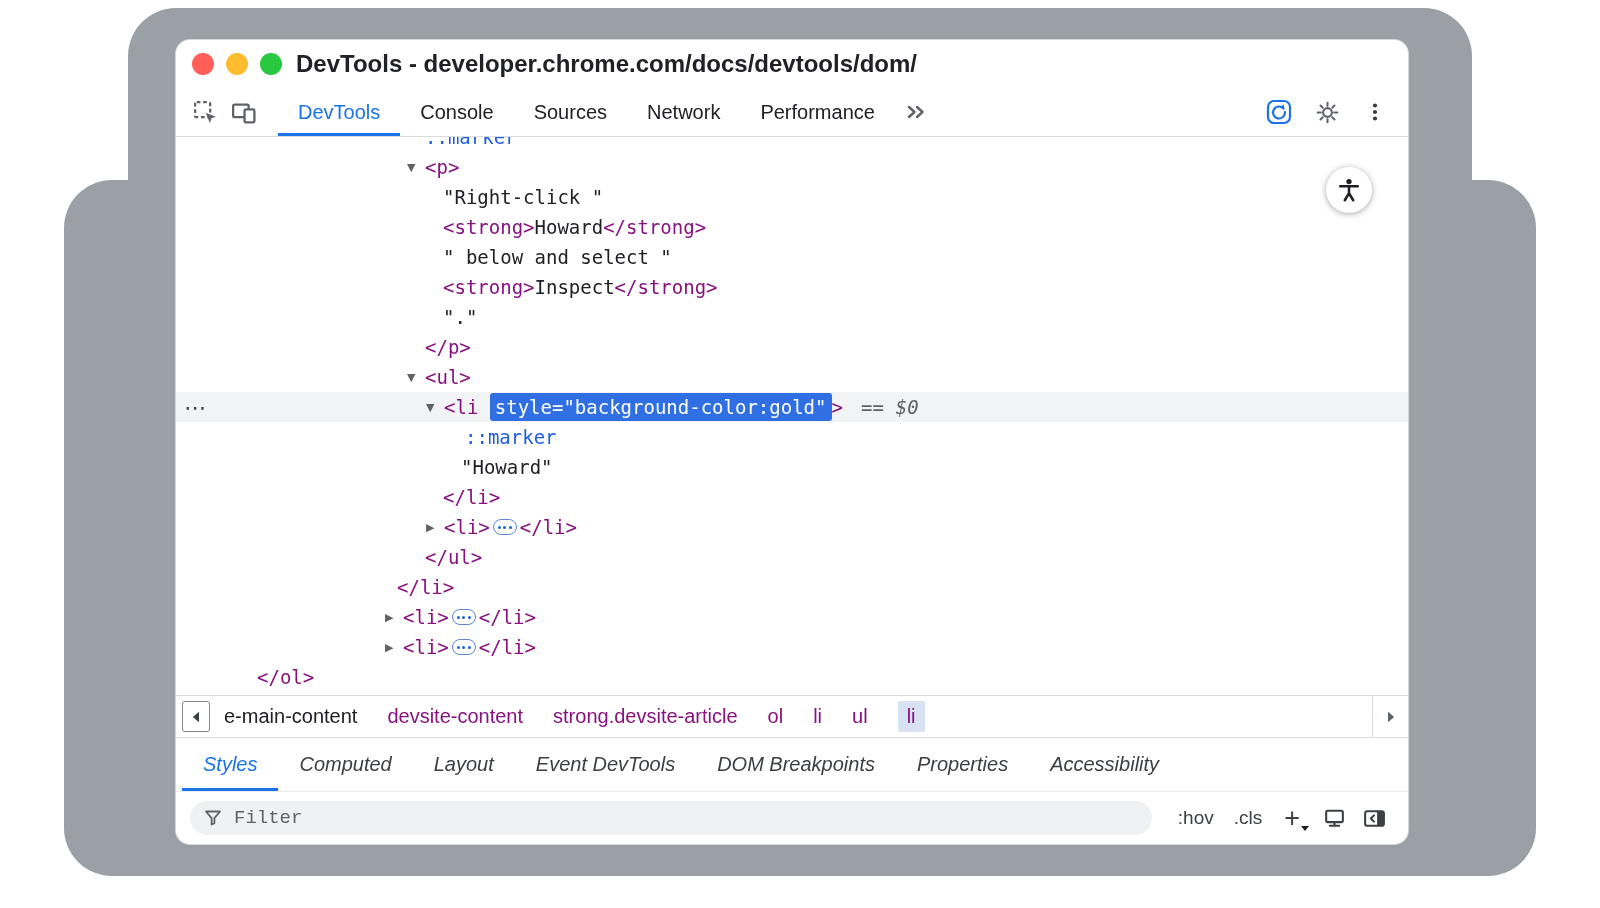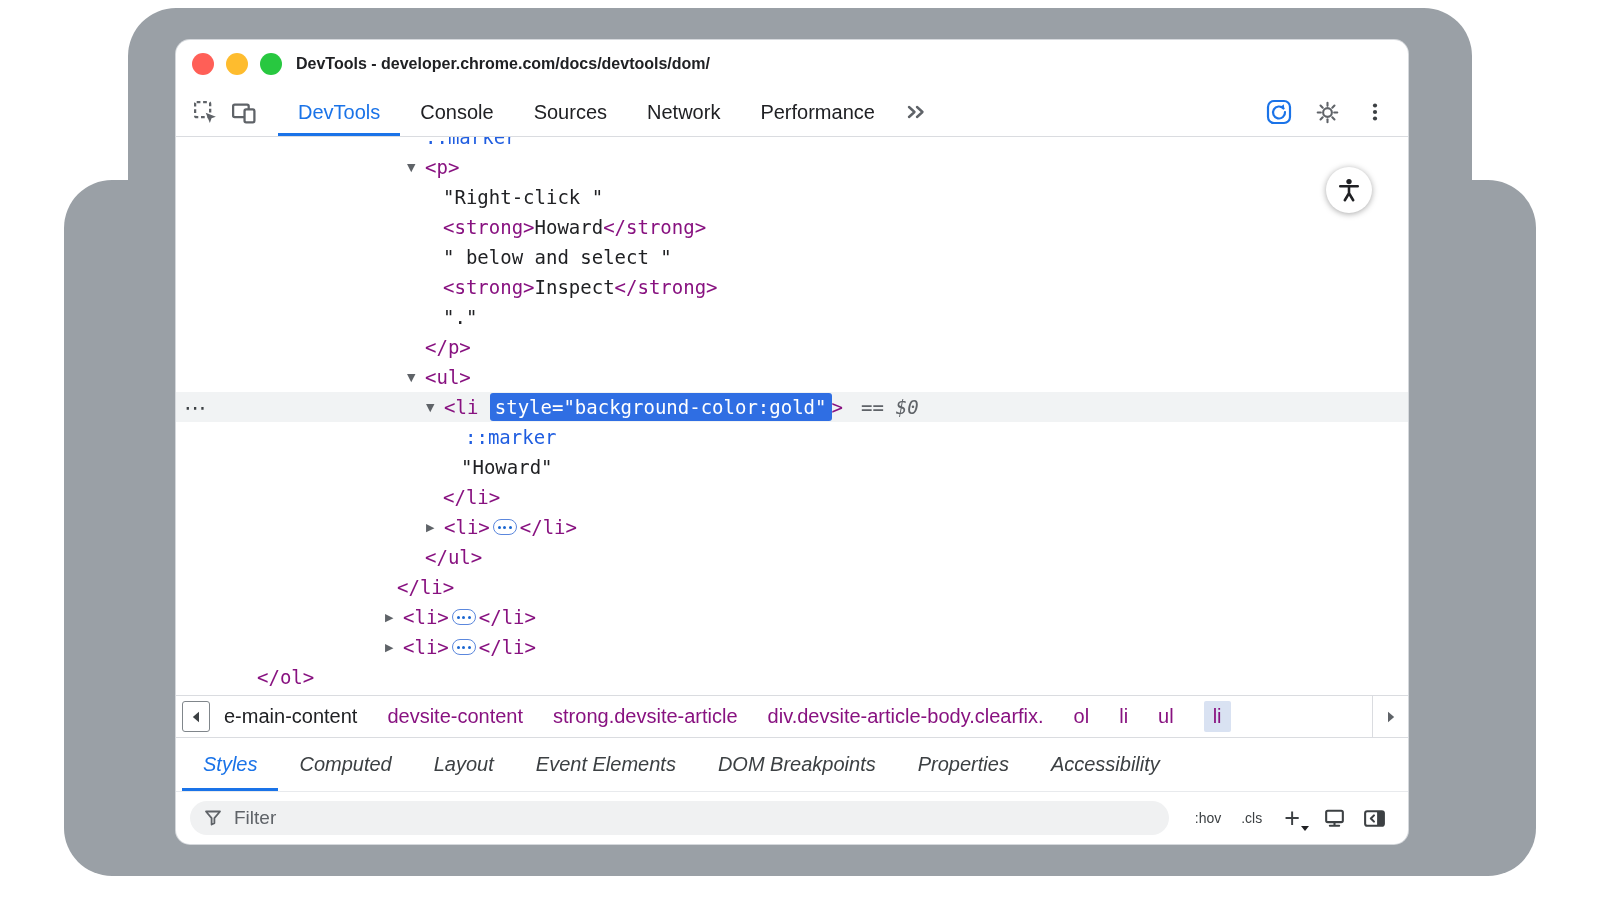--- a/index.html
+++ b/index.html
@@ -12,21 +12,21 @@
 
   
   .window { position: absolute; left: 176px; top: 40px; width: 1232px; height: 804px; background: #fff;
             border-radius: 14px; box-shadow: 0 0 0 1px #d5d8dc; overflow: hidden; display: flex; flex-direction: column; }
 
   
   .titlebar { height: 48px; flex: 0 0 48px; display: flex; align-items: center; padding: 0 16px; }
   .lights { display: flex; gap: 12px; }
   .lt { width: 22px; height: 22px; border-radius: 50%; }
   .lt.red { background: #ff5f57; } .lt.yel { background: #febc2e; } .lt.grn { background: #28c840; }
-  .wtitle { margin-left: 14px; font-size: 16px; font-weight: bold; color: #202124; }
+  .wtitle { margin-left: 14px; font-size: 24px; font-weight: bold; color: #202124; }
 
   
   .toolbar { height: 49px; flex: 0 0 49px; display: flex; align-items: stretch; border-bottom: 1px solid #dadce0; padding: 0 10px; }
   .tbicon { display: flex; align-items: center; justify-content: center; width: 38px; cursor: pointer; }
   .tabs { display: flex; align-items: stretch; margin-left: 16px; }
   .tab { display: flex; align-items: center; padding: 0 20px; font-size: 20px; color: #202124; cursor: pointer; }
   .tab.active { color: #1a73e8; box-shadow: inset 0 -3px 0 #1a73e8; }
   .chev { width: 42px; }
   .tb-right { margin-left: auto; display: flex; align-items: center; gap: 10px; padding-right: 4px; }
 
@@ -66,23 +66,23 @@
   .stabs { height: 55px; flex: 0 0 55px; border-top: 1px solid #dadce0; border-bottom: 1px solid #e8eaed;
            display: flex; align-items: stretch; padding: 0 6px; font-style: italic; }
   .stab { display: flex; align-items: center; padding: 0 21px; font-size: 20px; color: #3c4043; cursor: pointer; }
   .stab.active { color: #1a73e8; box-shadow: inset 0 -3px 0 #1a73e8; }
 
   
   .frow { height: 52px; flex: 0 0 52px; display: flex; align-items: center; padding: 0 14px; }
   .fwrap { flex: 1; position: relative; margin-right: 16px; }
   .fwrap svg { position: absolute; left: 13px; top: 50%; transform: translateY(-50%); }
   .fwrap input { width: 100%; height: 34px; border: none; outline: none; background: #f0f1f2; border-radius: 17px;
-                 padding: 0 14px 0 44px; font-family: Liberation Sans, sans-serif; font-size: 19px; color: #202124; }
+                 padding: 0 14px 0 44px; font-family: Liberation Mono, monospace; font-size: 19px; color: #202124; }
   .fwrap input::placeholder { color: #5f6368; }
-  .ftext { font-size: 14px; color: #3c4043; margin: 0 10px; cursor: pointer; }
+  .ftext { font-size: 19px; color: #3c4043; margin: 0 10px; cursor: pointer; }
   .plus { position: relative; font-size: 27px; color: #3c4043; margin: 0 14px 0 12px; line-height: 1; cursor: pointer; }
   .plus .caret { position: absolute; right: -9px; bottom: 1px; width: 0; height: 0;
                  border-left: 4px solid transparent; border-right: 4px solid transparent; border-top: 5px solid #202124; }
   .ficon { display: flex; align-items: center; justify-content: center; width: 40px; cursor: pointer; }
 </style>
 </head>
 <body>
 
 <div class="stage">
   <div class="g1"></div>
@@ -237,38 +237,37 @@
     <div class="crumbs">
       <div class="cscroll left">
         <svg width="16" height="16" viewBox="0 0 16 16">
             <path d="M11 2.8 L4.8 8 L11 13.2 Z" fill="#3c4043"></path>
           </svg>
       </div>
       <div class="crumb-list">
         <span class="crumb dark">e-main-content</span>
         <span class="crumb">devsite-content</span>
         <span class="crumb">strong.devsite-article</span>
-        <span class="crumb">div.devsite-article-body.clearfix.</span>
         <span class="crumb">ol</span>
         <span class="crumb">li</span>
         <span class="crumb">ul</span>
         <span class="crumb selc">li</span>
       </div>
       <div class="cscroll right">
         <svg width="16" height="16" viewBox="0 0 16 16">
             <path d="M5 2.8 L11.2 8 L5 13.2 Z" fill="#5f6368"></path>
           </svg>
       </div>
     </div>
 
     <div class="stabs">
       <div class="stab active">Styles</div>
       <div class="stab">Computed</div>
       <div class="stab">Layout</div>
-      <div class="stab">Event Elements</div>
+      <div class="stab">Event DevTools</div>
       <div class="stab">DOM Breakpoints</div>
       <div class="stab">Properties</div>
       <div class="stab">Accessibility</div>
     </div>
 
     <div class="frow">
       <div class="fwrap">
         <svg width="20" height="20" viewBox="0 0 20 20">
           <path d="M3 3.5h14l-5.6 6.6v5l-2.8 1.4v-6.4z" fill="none" stroke="#5f6368" stroke-width="1.8" stroke-linejoin="round"></path>
         </svg>

